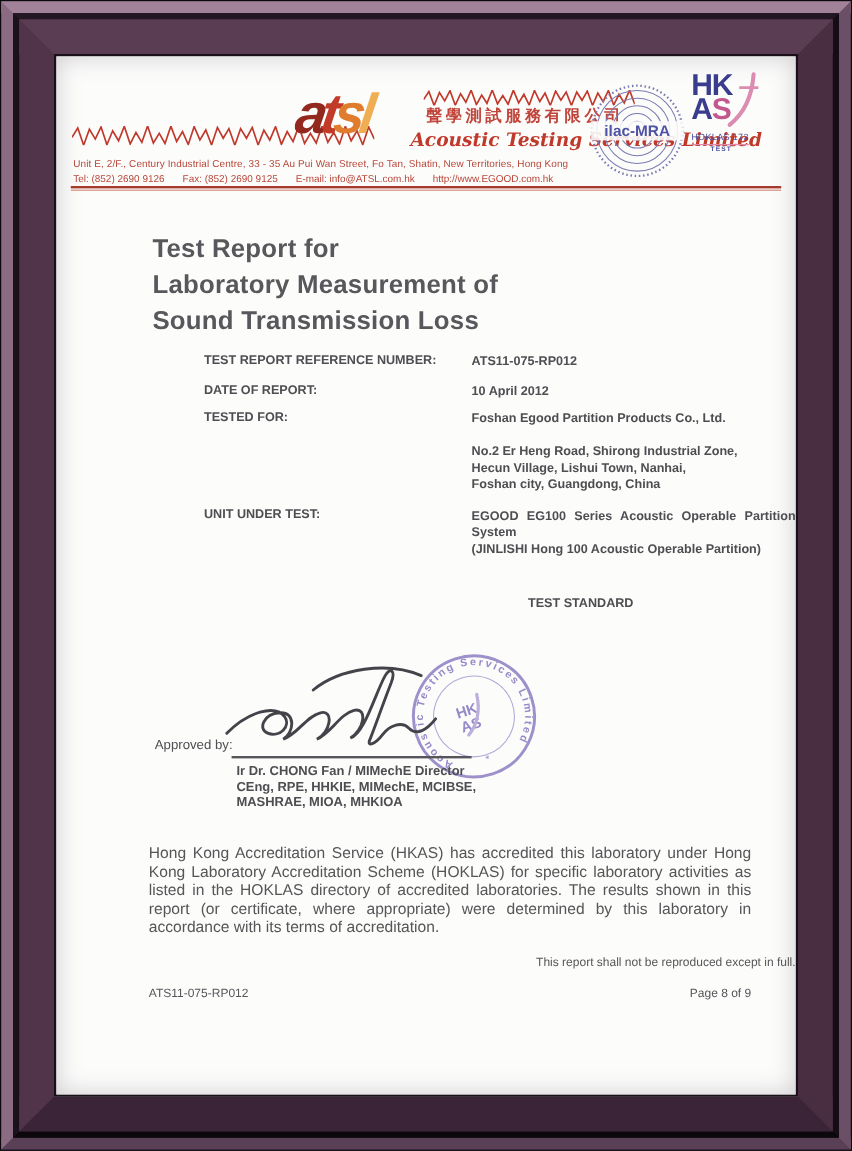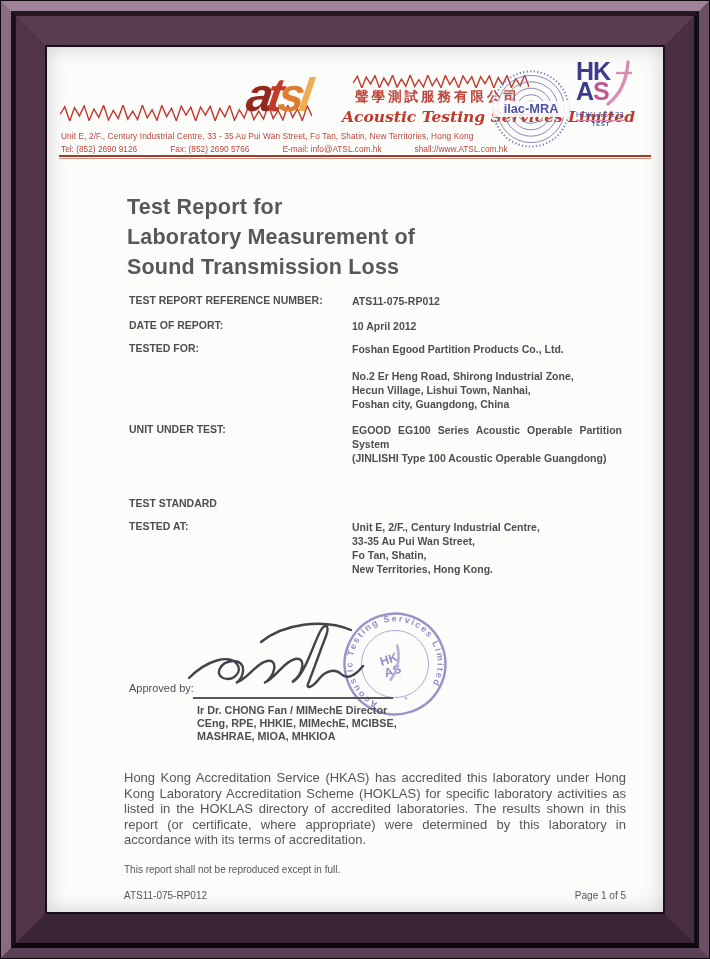--- a/index.html
+++ b/index.html
@@ -29,29 +29,29 @@
   .ilac { position:absolute; left:444px; top:22px; width:80px; height:80px; }
   .hkas { position:absolute; left:529px; top:14px; width:74px; text-align:left; }
   .hkas-letters { position:relative; font-size:25px; font-weight:900; color:#3a3d8e;
                   line-height:20px; letter-spacing:-1px; width:48px; }
   .hkas-letters .pink { color:#c2588e; }
   .hkas-swoosh { position:absolute; left:0; top:0; width:64px; height:46px; overflow:visible; }
   .hoklas { margin-top:9px; font-size:7.5px; font-weight:normal; color:#4c4f9e;
             border-bottom:1.5px solid #e089ad; display:inline-block; padding-bottom:1px; letter-spacing:.3px; }
   .hoklas-sub { font-size:5.5px; font-weight:bold; color:#4c4f9e; margin-left:16px; letter-spacing:1px; }
   .addr { position:absolute; left:14px; top:84px; font-size:8.3px; color:#b8473a; letter-spacing:.1px; white-space:nowrap;text-align:right; }
-  .contact { position:absolute; left:14px; top:97px; font-size:8.3px; color:#b8473a; display:flex; gap:33px; white-space:nowrap; }
+  .contact { position:absolute; left:14px; top:97px; font-size:8.3px; color:#b8473a; display:flex; gap:15px; white-space:nowrap; }
   .red-rule { position:absolute; left:12px; top:108px; width:592px; height:4px;
               border-top:2px solid #a63a2d; border-bottom:1px solid #d5907f; }
 
   
   .title { margin:33px 0 12px 80px; font-size:21.5px; font-weight:bold; color:#58585c;
            line-height:30px; white-space:pre-line; letter-spacing:.2px; }
   .fields { margin:10px 0 0 82px; }
-  .frow { display:flex; margin-bottom:11px; }
+  .frow { display:flex; margin-bottom:11px;justify-content:flex-end; }
   .flabel { width:223px; font-size:10.5px; font-weight:bold; flex:none; }
   .fvalue { width:270px; font-size:10.5px; font-weight:bold; line-height:14px; }
   .ml { white-space:pre-line; }
   .just { text-align:justify; }
   .faddr { margin-top:13px; }
   .mb9  { margin-bottom:9px; }
   .mb12 { margin-bottom:12px; }
   .mb32 { margin-bottom:32px; }
 
   
@@ -59,21 +59,21 @@
   .stamp { position:absolute; left:292px; top:-8px; width:112px; height:112px; opacity:.9; }
   .sig { position:absolute; left:126px; top:0px; width:238px; height:80px; }
   .sig path { fill:none; stroke:#43434a; stroke-width:2.4; stroke-linecap:round; }
   .sig-line { position:absolute; left:146px; top:81px; width:200px; border-top:2px solid #55555a; }
   .approved { position:absolute; left:82px; top:66px; font-size:11px;text-align:center; }
   .sig-name { position:absolute; left:150px; top:88px; font-size:10.8px; font-weight:bold; line-height:13px; }
 
   
   .accred { margin:4px 0 0 77px; width:502px; font-size:13px; line-height:15.5px;
             text-align:justify; color:#565658; }
-  .note   { margin:16px 0 0 77px; font-size:10px; color:#565658; }
+  .note   { margin:16px 0 0 77px; font-size:10px; color:#565658;text-align:right; }
   .refrow { display:flex; justify-content:space-between; margin:15px 0 0 77px;
             width:502px; font-size:10px; color:#55555a; }
 </style>
 </head>
 <body>
 
 <div class="scene">
   <div class="f1">
   <div class="f2">
   <div class="f3">
@@ -115,23 +115,23 @@
               <path d="M40,12 L56,12" fill="none" stroke="#dc8cb0" stroke-width="2.4"></path>
             </svg>
           </div>
           <div class="hoklas">HOKLAS 173</div>
           <div class="hoklas-sub">TEST</div>
         </div>
 
         <div class="addr">Unit E, 2/F., Century Industrial Centre, 33 - 35 Au Pui Wan Street, Fo Tan, Shatin, New Territories, Hong Kong</div>
         <div class="contact">
           <span>Tel: (852) 2690 9126</span>
-          <span>Fax: (852) 2690 5766</span>
+          <span>Fax: (852) 2690 9125</span>
           <span>E-mail: info@ATSL.com.hk</span>
-          <span>shall://www.ATSL.com.hk</span>
+          <span>http://www.EGOOD.com.hk</span>
         </div>
         <div class="red-rule"></div>
       </div>
 
       <div class="title ml">Test Report for
 Laboratory Measurement of
 Sound Transmission Loss</div>
 
       <div class="fields">
         <div class="frow">
@@ -148,32 +148,25 @@
             <div>Foshan Egood Partition Products Co., Ltd.</div>
             <div class="faddr ml just">No.2 Er Heng Road, Shirong Industrial Zone,
 Hecun Village, Lishui Town, Nanhai,
 Foshan city, Guangdong, China</div>
           </div>
         </div>
         <div class="frow mb32">
           <div class="flabel">UNIT UNDER TEST:</div>
           <div class="fvalue">
             <div class="just">EGOOD EG100 Series Acoustic Operable Partition System</div>
-            <div class="just">(JINLISHI Type 100 Acoustic Operable Guangdong)</div>
+            <div class="just">(JINLISHI Hong 100 Acoustic Operable Partition)</div>
           </div>
         </div>
         <div class="frow">
           <div class="flabel">TEST STANDARD</div>
-        </div>
-        <div class="frow">
-          <div class="flabel">TESTED AT:</div>
-          <div class="fvalue ml">Unit E, 2/F., Century Industrial Centre,
-33-35 Au Pui Wan Street,
-Fo Tan, Shatin,
-New Territories, Hong Kong.</div>
         </div>
       </div>
 
       <div class="approval">
         <svg class="stamp" viewBox="0 0 100 100">
           <g transform="rotate(-18 50 50)">
             <circle cx="50" cy="50" r="45" fill="none" stroke="#9486c6" stroke-width="2.2"></circle>
             <circle cx="50" cy="50" r="30" fill="none" stroke="#ab9ed4" stroke-width="0.8"></circle>
             <path id="ringPath" d="M50,88 A38,38 0 1 1 50.01,88" fill="none"></path>
             <text font-size="8" font-weight="bold" fill="#8d7ec4" letter-spacing="1.6">
@@ -196,21 +189,21 @@
           <div>Ir Dr. CHONG Fan / MIMechE Director</div>
           <div class="ml">CEng, RPE, HHKIE, MIMechE, MCIBSE,
 MASHRAE, MIOA, MHKIOA</div>
         </div>
       </div>
 
       <div class="accred">Hong Kong Accreditation Service (HKAS) has accredited this laboratory under Hong Kong Laboratory Accreditation Scheme (HOKLAS) for specific laboratory activities as listed in the HOKLAS directory of accredited laboratories. The results shown in this report (or certificate, where appropriate) were determined by this laboratory in accordance with its terms of accreditation.</div>
       <div class="note">This report shall not be reproduced except in full.</div>
       <div class="refrow">
         <span>ATS11-075-RP012</span>
-        <span>Page 1 of 5</span>
+        <span>Page 8 of 9</span>
       </div>
 
     </div>
   </div>
         </div>
       </div>
     </div>
 </div>
 
 </body></html>

